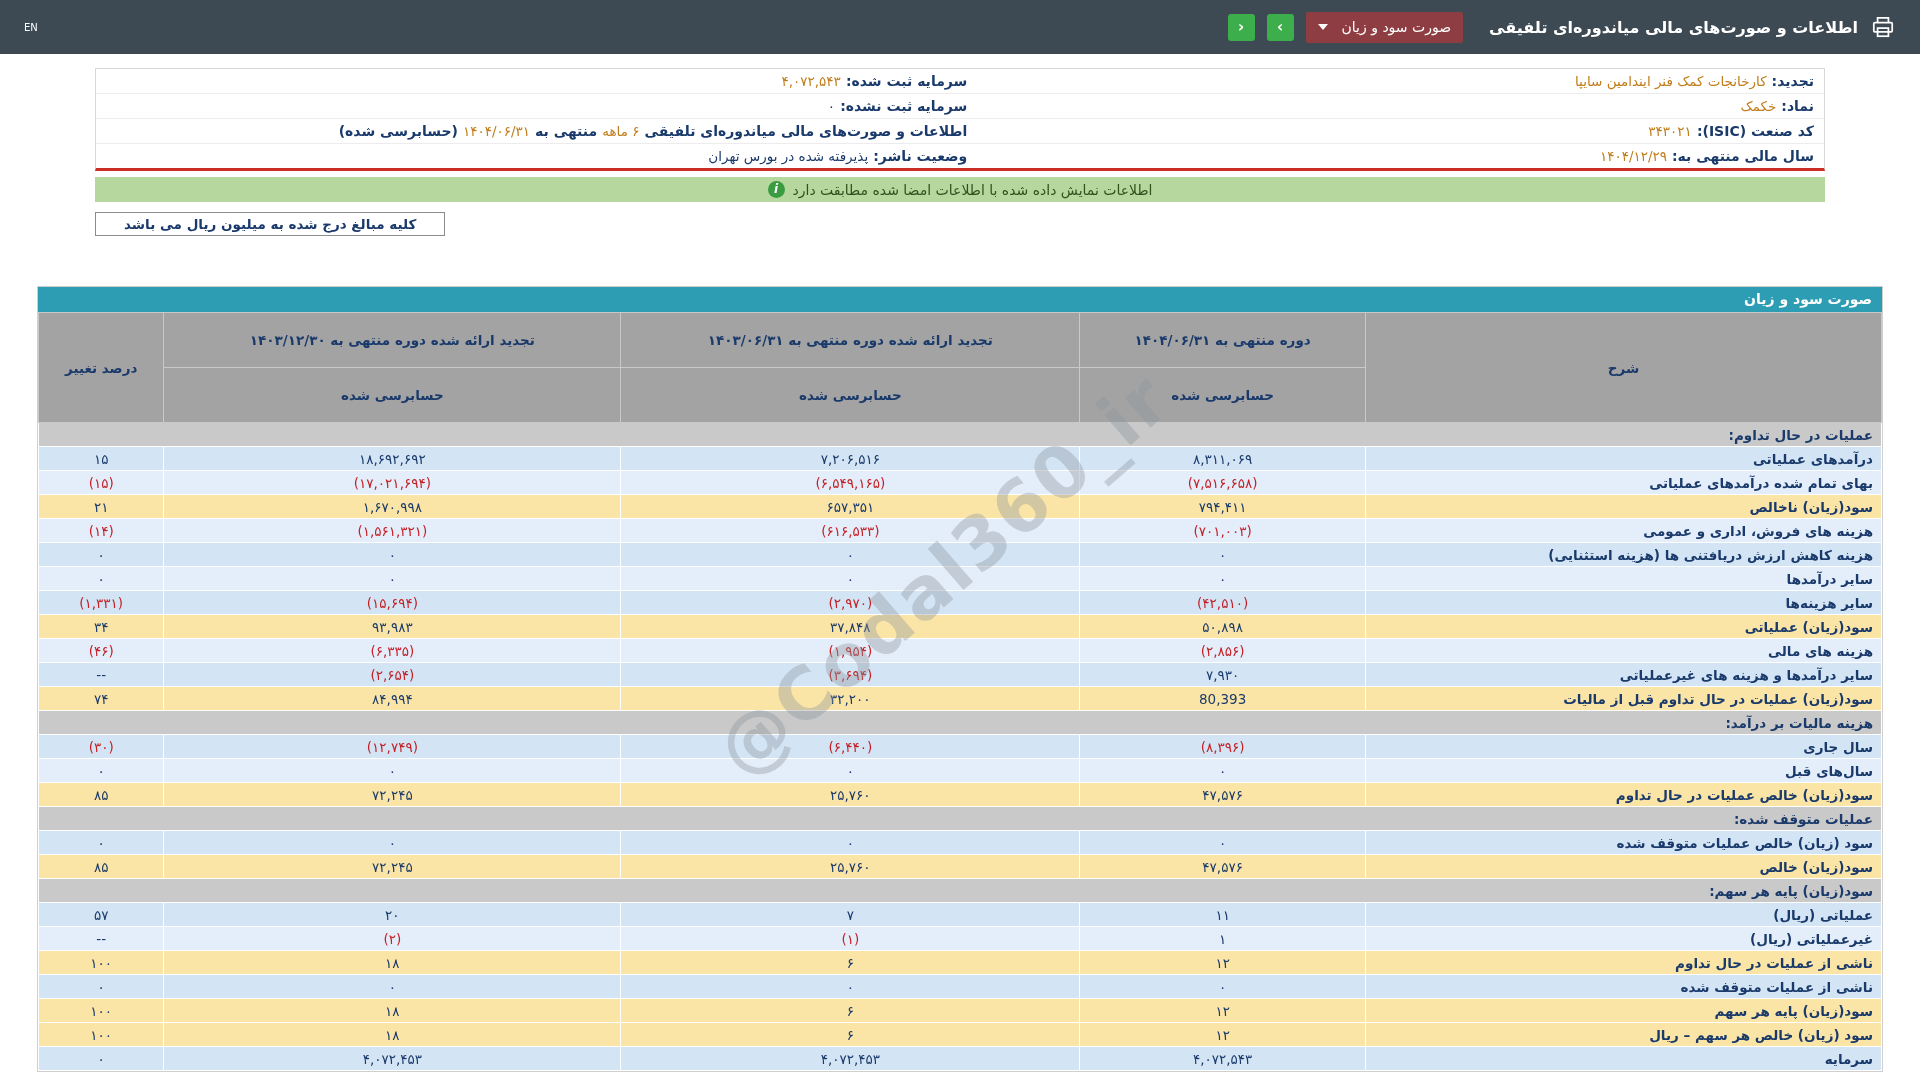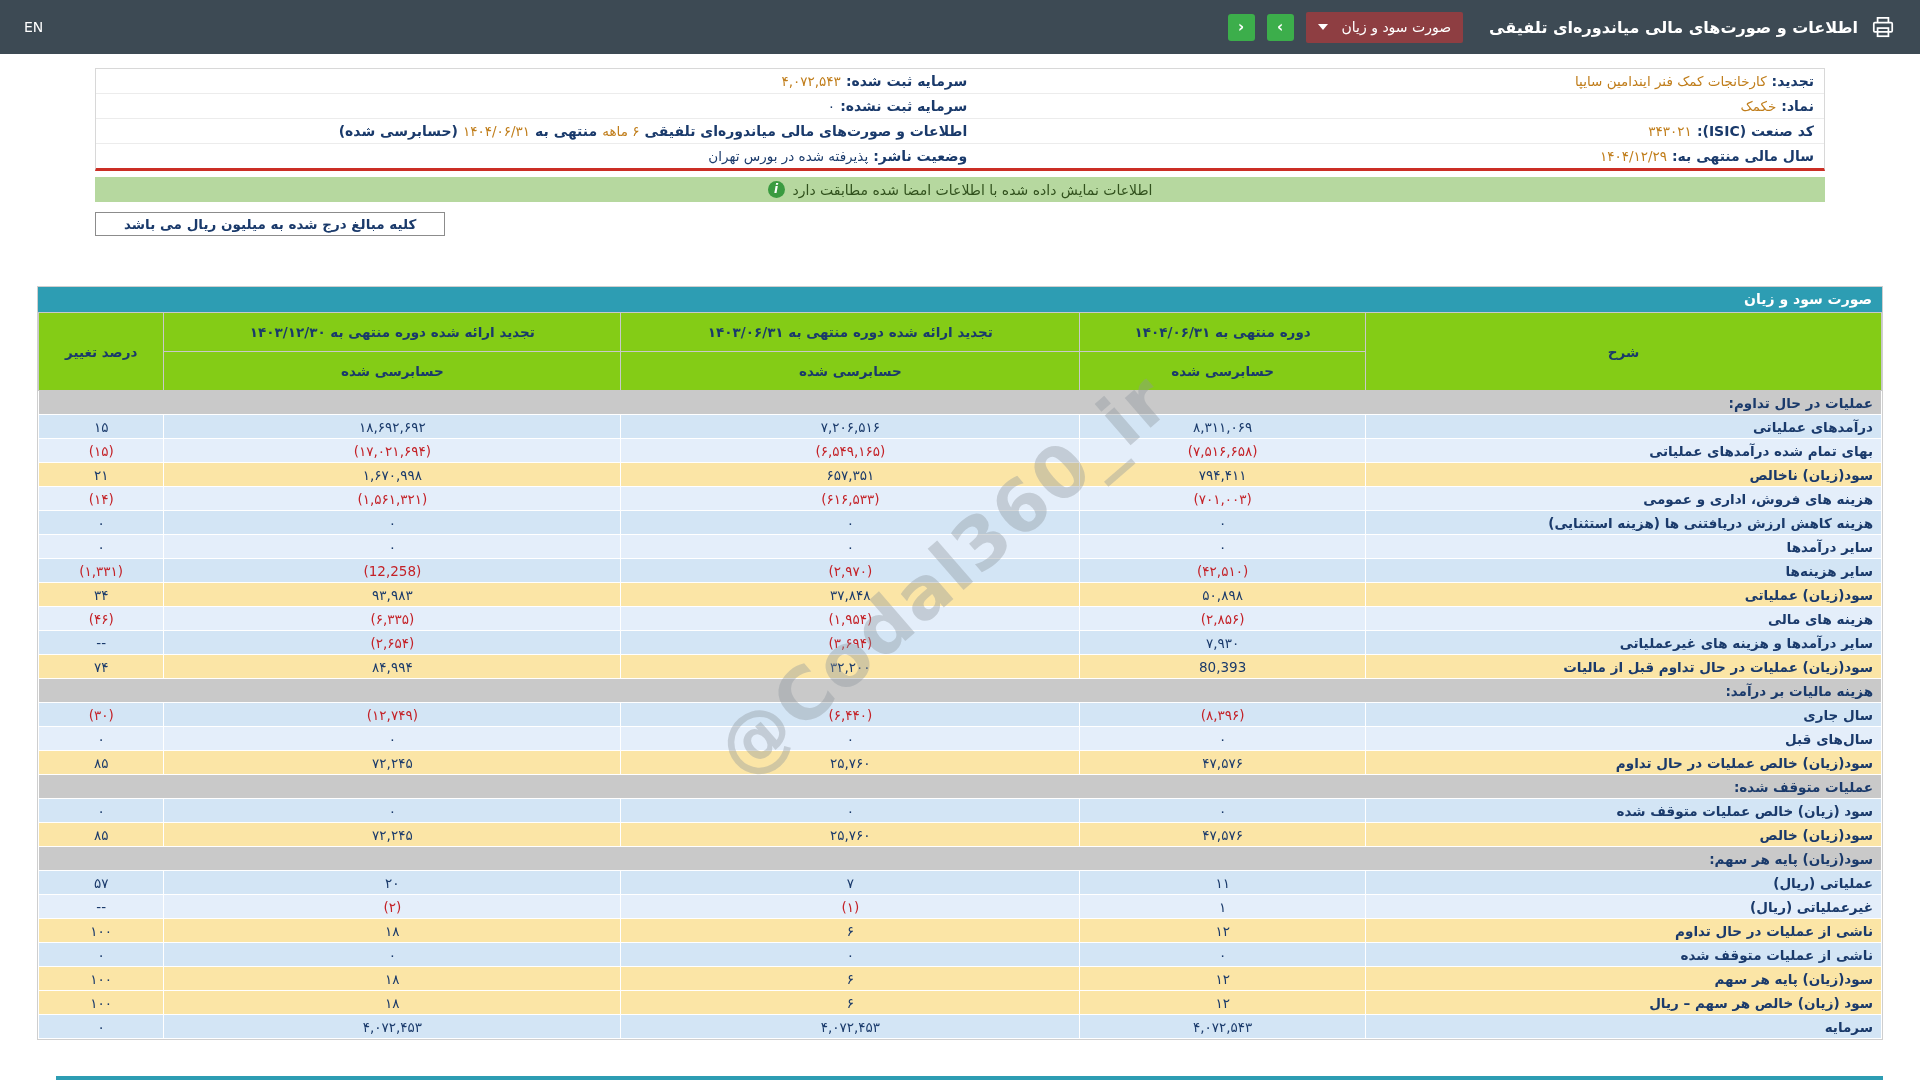--- a/index.html
+++ b/index.html
@@ -62,21 +62,21 @@
   }
   .tb-nav{
     width:27px;height:27px;
     background:var(--green);
     border:none;border-radius:3px;
     color:#fff;font-size:15px;font-weight:bold;
     display:flex;align-items:center;justify-content:center;
     cursor:pointer;
     font-family:inherit;
   }
-  .tb-lang{color:#fff;font-size:14px;cursor:pointer;}
+  .tb-lang{color:#fff;font-size:10px;cursor:pointer;}
 
   
   .info-panel{
     margin:14px 95px 0 95px;
     border:1px solid #d8d8d8;
     border-bottom:3px solid #cb2e25;
     background:#fff;
   }
   .info-row{display:flex;border-bottom:1px solid #ececec;}
   .info-row:last-child{border-bottom:none;}
@@ -132,26 +132,26 @@
     width:100%;
     border-collapse:collapse;
     table-layout:fixed;
   }
   table.statement col.c-desc{width:28%;}
   table.statement col.c-p1{width:15.5%;}
   table.statement col.c-p2{width:24.9%;}
   table.statement col.c-p3{width:24.8%;}
   table.statement col.c-pct{width:6.8%;}
   table.statement th{
-    background:#84cc16;
+    background:#a3a3a3;
     color:var(--navy);
     font-weight:bold;
     font-size:13.5px;
     border:1px solid #c9c9c9;
-    padding:11px 4px;
+    padding:19px 4px;
     text-align:center;
     height:28px;
   }
   table.statement td{
     font-size:13.5px;
     padding:3px 8px;
     height:24px;
     border:1px solid #fff;
     white-space:nowrap;
     overflow:hidden;
@@ -339,21 +339,21 @@
           <td class="lbl">سایر درآمدها</td>
           <td class="num">۰</td>
           <td class="num">۰</td>
           <td class="num">۰</td>
           <td class="num">۰</td>
         </tr>
         <tr class="row-b1">
           <td class="lbl">سایر هزینه‌ها</td>
           <td class="num neg">(۴۲,۵۱۰)</td>
           <td class="num neg">(۲,۹۷۰)</td>
-          <td class="num neg">(12,258)</td>
+          <td class="num neg">(۱۵,۶۹۴)</td>
           <td class="num neg">(۱,۳۳۱)</td>
         </tr>
         <tr class="row-sum">
           <td class="lbl">سود(زیان) عملیاتی</td>
           <td class="num">۵۰,۸۹۸</td>
           <td class="num">۳۷,۸۴۸</td>
           <td class="num">۹۳,۹۸۳</td>
           <td class="num">۳۴</td>
         </tr>
         <tr class="row-b2">

